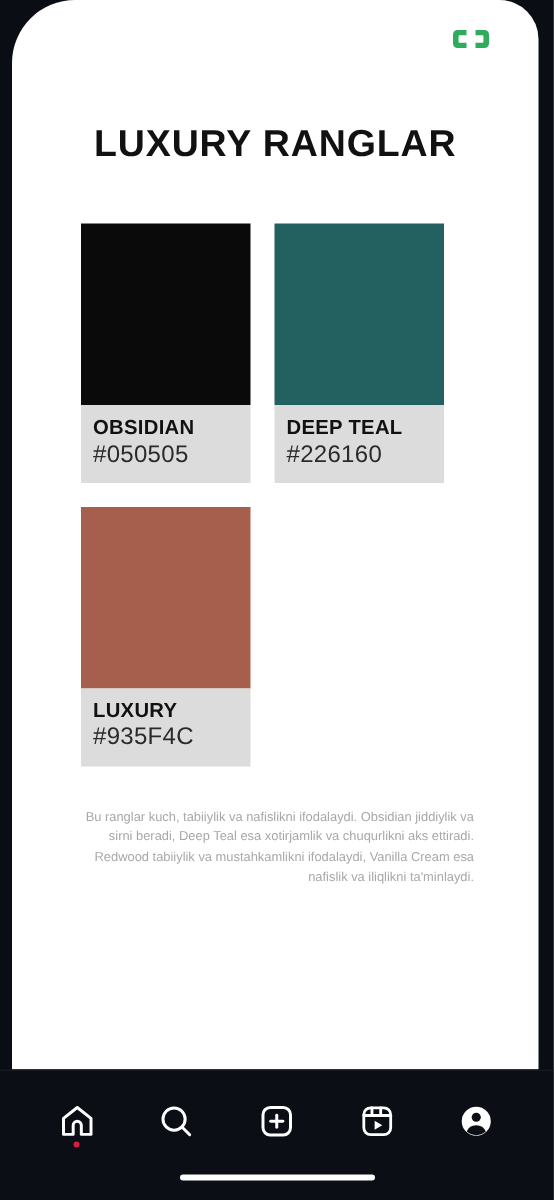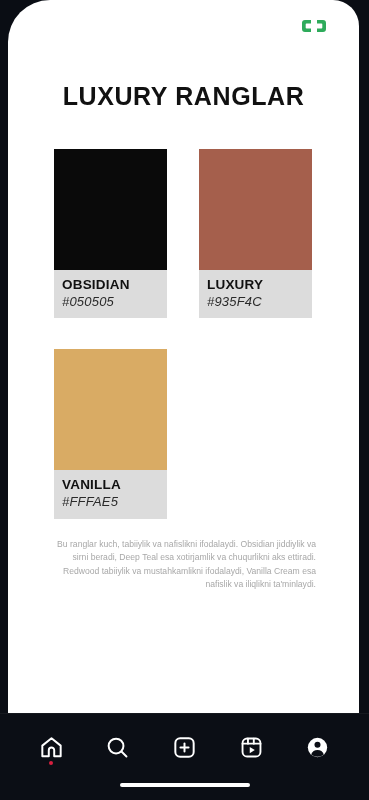--- a/index.html
+++ b/index.html
@@ -50,20 +50,21 @@
 
   
   #grid {
     position:absolute;
     left:46px; top:149px;
     width:260px;
     display:grid;
     grid-template-columns:113px 113px;
     column-gap:32px;
     row-gap:31px;
+    gap:16px;
   }
   .swatch-card {
     width:113px;
     display:flex;
     flex-direction:column;
   }
   .swatch-chip {
     width:113px;
     height:121px;
   }
@@ -73,26 +74,25 @@
     min-height:40px;
   }
   .swatch-name {
     font-size:13.5px;
     font-weight:bold;
     color:#111111;
     letter-spacing:0.2px;
     line-height:1.15;
   }
   .swatch-hex {
-    font-size:13px;
+    font-size:16px;
     color:#2a2a2a;
     letter-spacing:0.2px;
     margin-top:2px;
     line-height:1.15;
-    font-style:italic;
   }
 
   
   #description {
     position:absolute;
     left:46px; top:538px;
     width:262px;
     text-align:right;
     font-size:8.6px;
     line-height:1.55;
@@ -160,36 +160,36 @@
     <div id="grid">
 
       <div class="swatch-card">
         <div class="swatch-chip" style="background:#0a0a0a;"></div>
         <div class="swatch-label">
           <div class="swatch-name">OBSIDIAN</div>
           <div class="swatch-hex">#050505</div>
         </div>
       </div>
 
+      <div class="swatch-card">
+        <div class="swatch-chip" style="background:#226160;"></div>
+        <div class="swatch-label">
+          <div class="swatch-name">DEEP TEAL</div>
+          <div class="swatch-hex">#226160</div>
+        </div>
+      </div>
 
       <div class="swatch-card">
         <div class="swatch-chip" style="background:#a55f4c;"></div>
         <div class="swatch-label">
           <div class="swatch-name">LUXURY</div>
           <div class="swatch-hex">#935F4C</div>
         </div>
       </div>
 
-      <div class="swatch-card">
-        <div class="swatch-chip" style="background:#d9ab64;"></div>
-        <div class="swatch-label">
-          <div class="swatch-name">VANILLA</div>
-          <div class="swatch-hex">#FFFAE5</div>
-        </div>
-      </div>
 
     </div>
 
     <div id="description">Bu ranglar kuch, tabiiylik va nafislikni ifodalaydi. Obsidian jiddiylik va sirni beradi, Deep Teal esa xotirjamlik va chuqurlikni aks ettiradi. Redwood tabiiylik va mustahkamlikni ifodalaydi, Vanilla Cream esa nafislik va iliqlikni ta'minlaydi.</div>
 
   </div>
 
   <div id="bottom-nav">
     <div id="nav-items">
 

